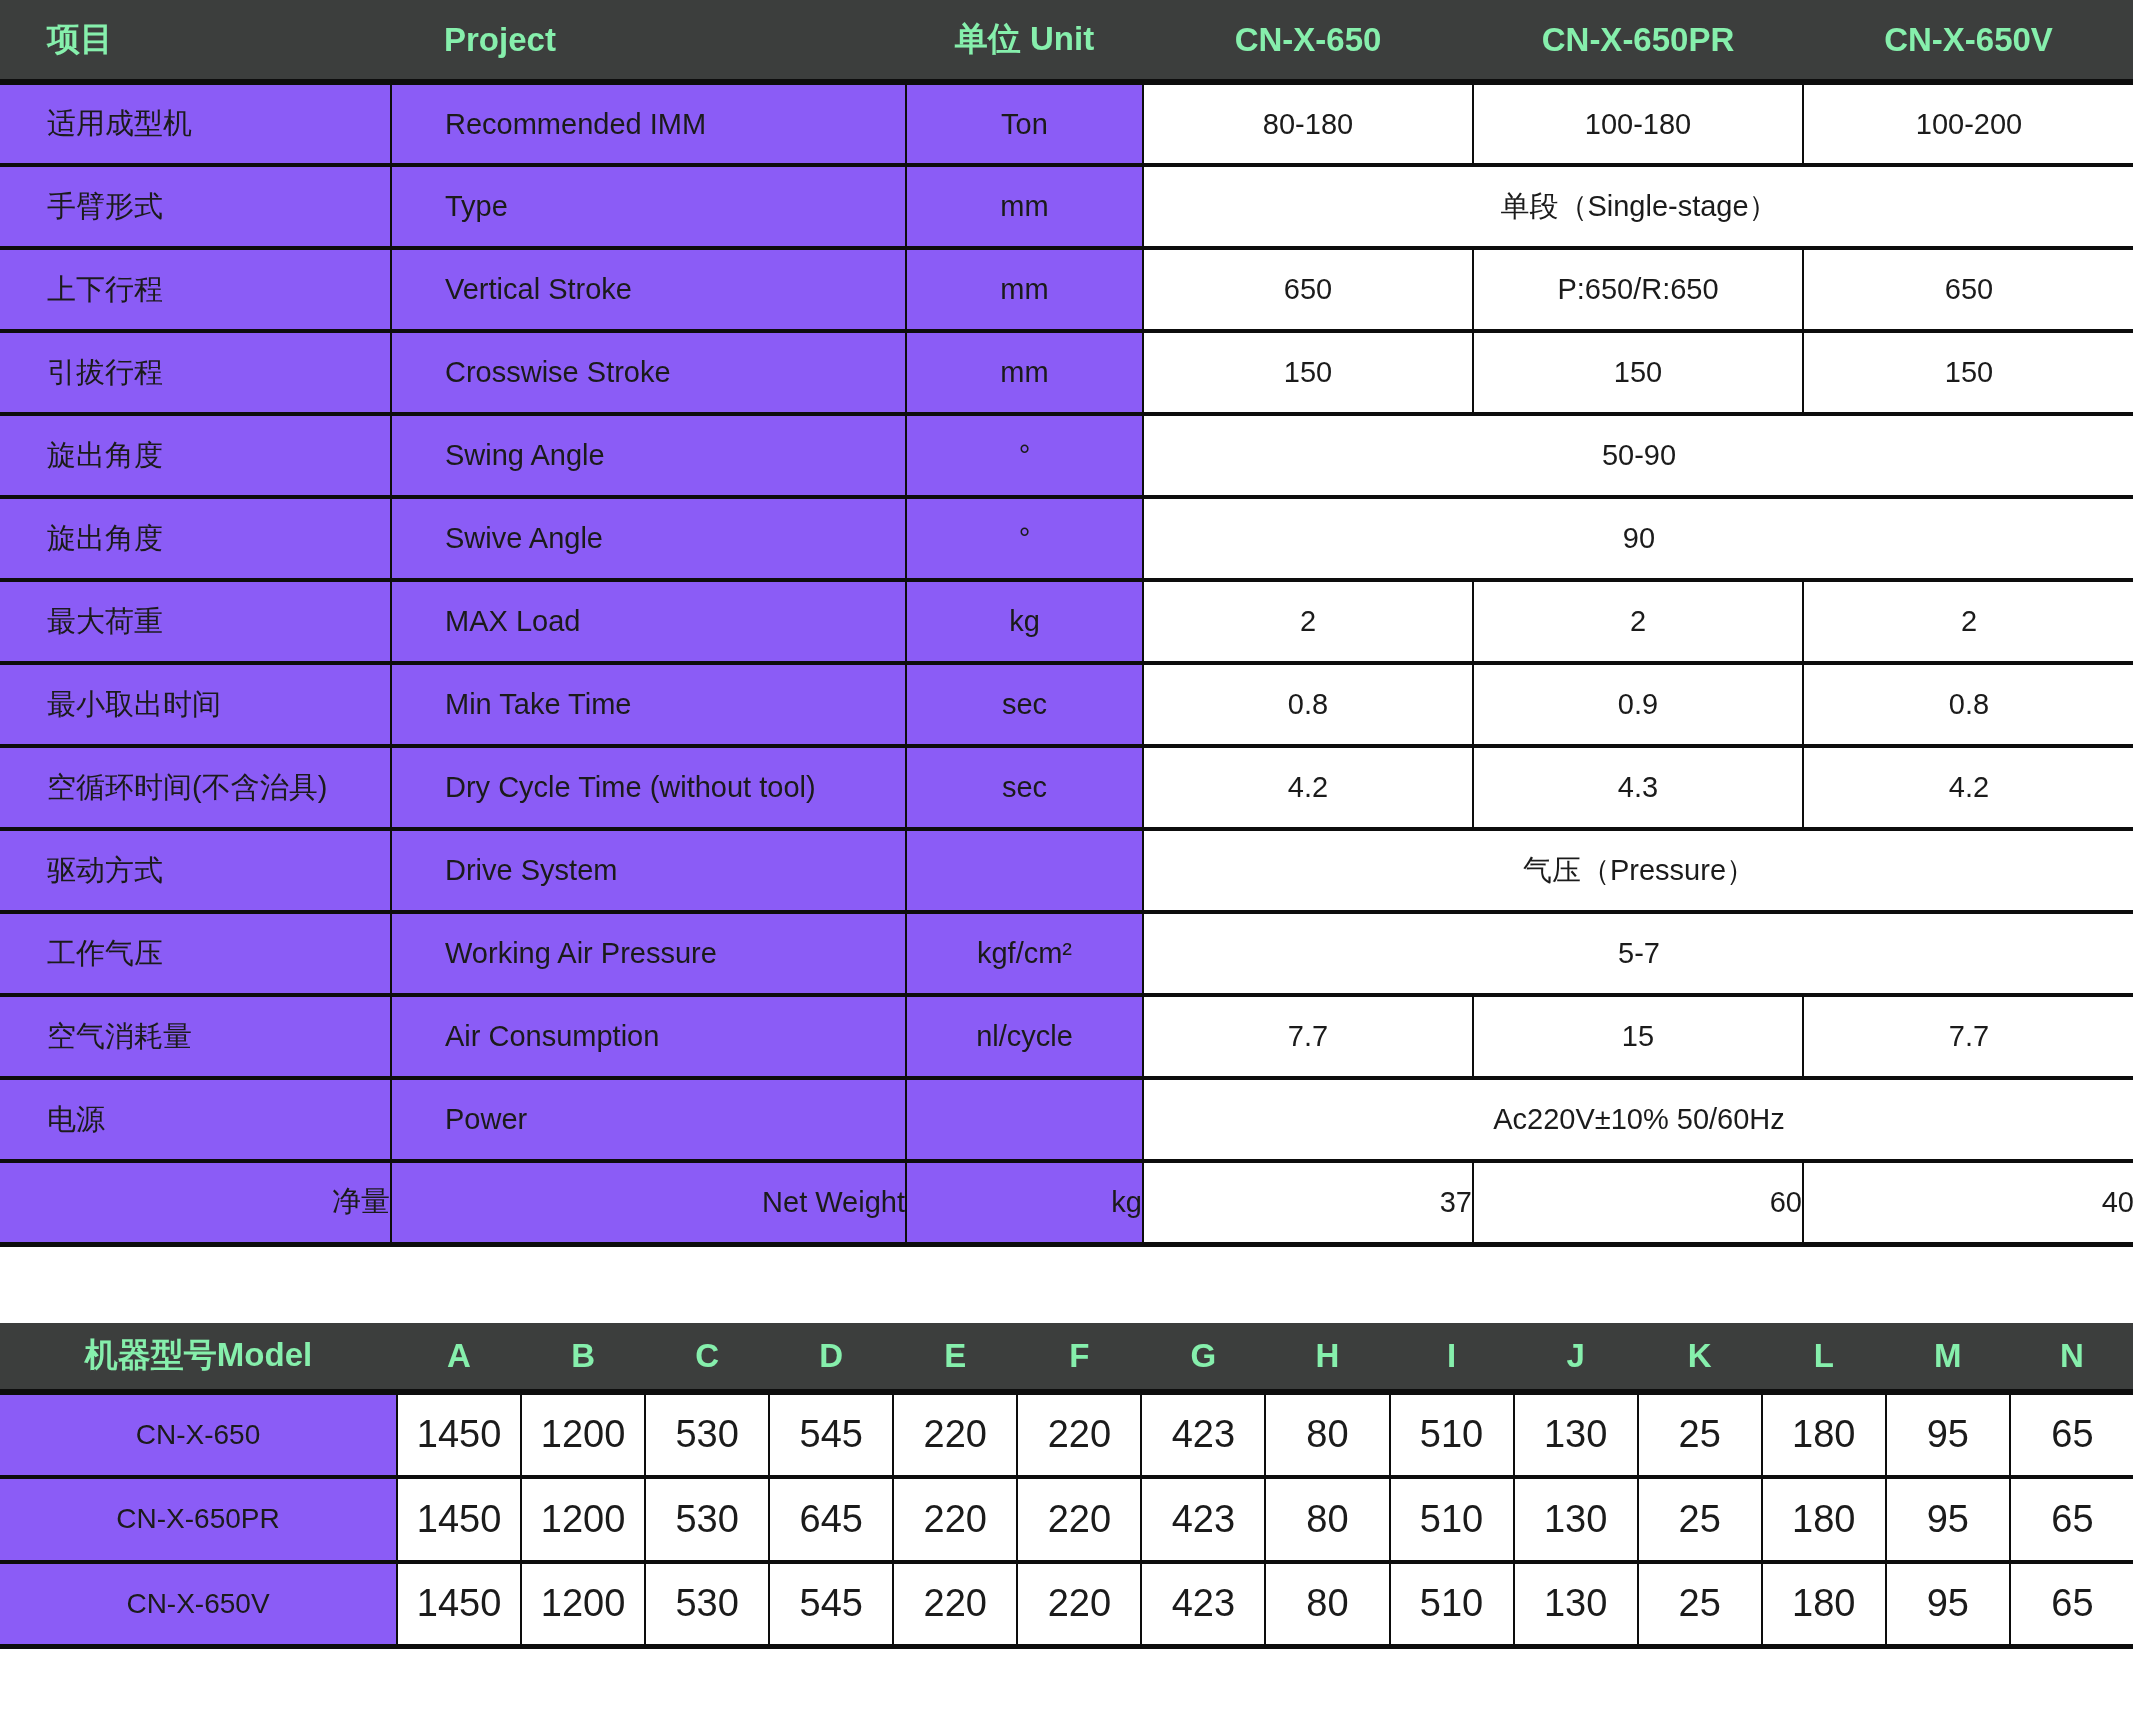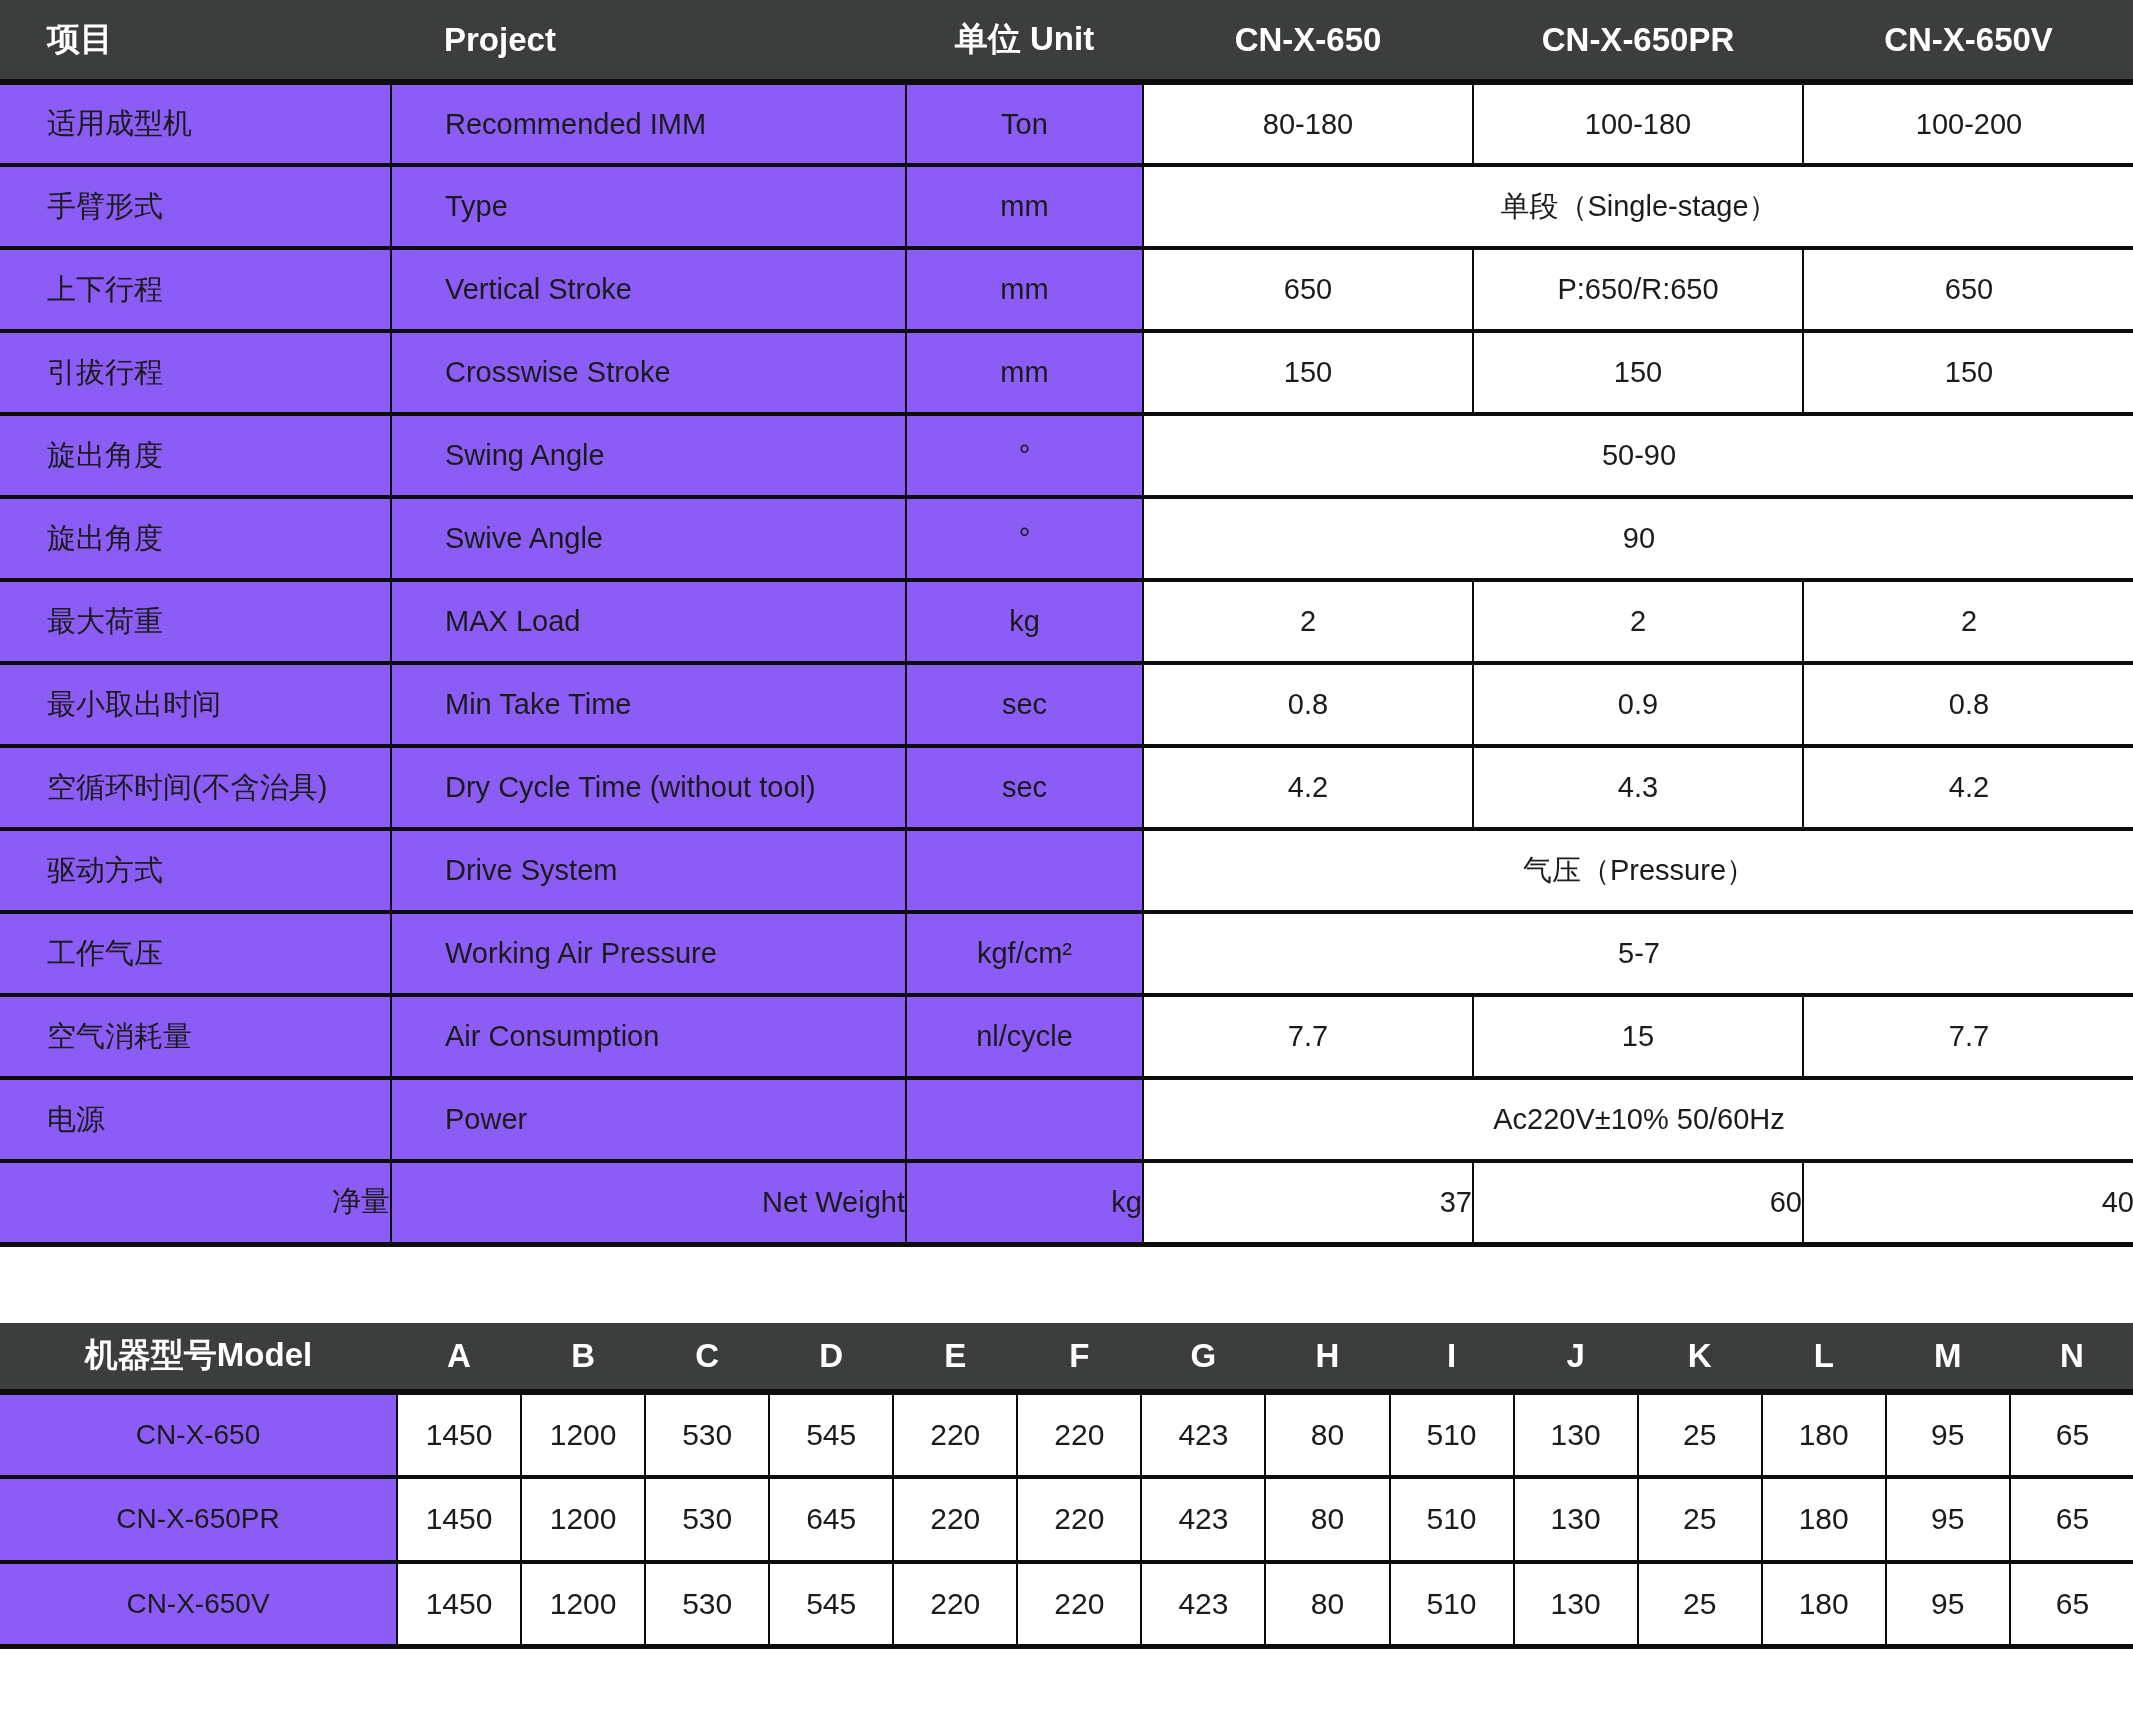--- a/index.html
+++ b/index.html
@@ -7,21 +7,21 @@
   body {
     width:2134px; height:1732px;
     font-family:"Liberation Sans","DejaVu Sans",sans-serif;
     color:#1b1b1b;
   }
   table { border-collapse:collapse; table-layout:fixed; width:2134px; }
 
   
   th, td { vertical-align:middle; }
   thead th {
-    background:#3c3e3d; color:#ffffff;
+    background:#3c3e3d; color:#86efac;
     font-weight:bold; font-size:33px;
     border:none; border-bottom:6px solid #0d0d0d;
   }
   tbody td {
     font-size:29px;
     border-top:4.3px solid #0d0d0d;
     border-bottom:4.3px solid #0d0d0d;
     border-left:2.6px solid #0d0d0d;
     border-right:2.6px solid #0d0d0d;
     text-align:center;
@@ -38,21 +38,21 @@
   .spec th.h-cn  { text-align:left; padding-left:47px; }
   .spec th.h-en  { text-align:left; padding-left:53px; }
   .spec td.c-cn  { text-align:left; padding-left:47px; }
   .spec td.c-en  { text-align:left; padding-left:53px; }
   .spec tbody tr:last-child td { border-bottom:5.2px solid #0d0d0d;text-align:right; }
 
   
   .dims { margin-top:76px; }
   .dims thead tr { height:69px; }
   .dims tbody tr { height:85px; }
-  .dims tbody td { font-size:30px; }
+  .dims tbody td { font-size:38px; }
   .dims td.c-model { font-size:28px; }
   .dims tbody tr:last-child td { border-bottom:5.2px solid #0d0d0d; }
 </style>
 </head>
 <body>
 
 <table class="spec">
   <colgroup>
     <col style="width:391px">
       <col style="width:515px">

